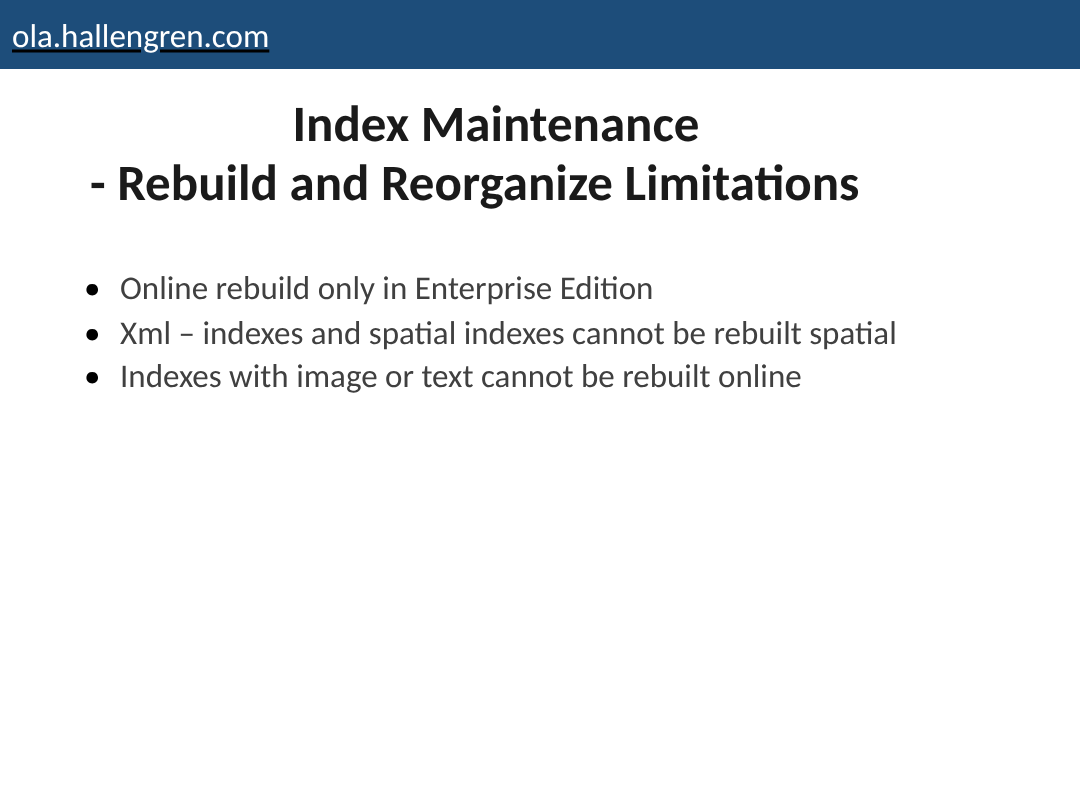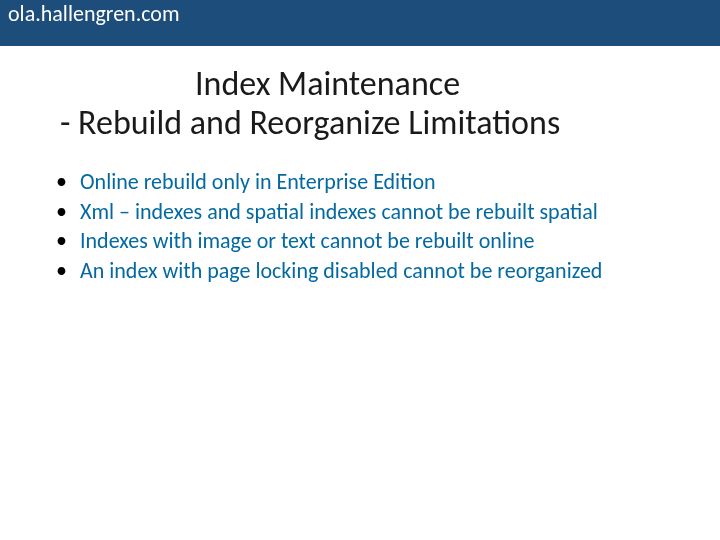--- a/index.html
+++ b/index.html
@@ -12,57 +12,58 @@
       height: 540px;
       background: #ffffff;
       font-family: Calibri, "Segoe UI", Arial, sans-serif;
       overflow: hidden;
     }
     .header-bar {
       width: 100%;
       height: 46px;
       background: #1d4d7a;
       display: flex;
-      align-items: flex-start;
+      align-items: center;
       padding-left: 8px;
+      text-decoration: underline;
     }
     .header-title {
       color: #ffffff;
       font-size: 22px;
       font-weight: 400;
       font-family: Calibri, Arial, sans-serif;
     }
     .slide-content {
       padding: 18px 40px 0 40px;
     }
     .slide-title {
       font-size: 34px;
-      font-weight: 400;
+      font-weight: 700;
       color: #1a1a1a;
       line-height: 1.15;
       margin-left: 20px;
-      margin-bottom: 26px;
+      margin-bottom: 36px;
     }
     .slide-title .line1 {
       display: block;
       margin-left: 135px;
     }
     .slide-title .line2 {
       display: block;
     }
     .bullet-list {
       list-style: none;
       padding-left: 10px;
     }
     .bullet-list li {
       position: relative;
       padding-left: 30px;
       font-size: 22px;
       line-height: 1.25;
-      color: #0369a1;
+      color: #404040;
       margin-bottom: 2px;
     }
     .bullet-list li::before {
       content: "•";
       position: absolute;
       left: 6px;
       top: 0;
       font-size: 22px;
       color: #000;
     }
@@ -76,15 +77,14 @@
 
 <div class="slide-content">
   <h1 class="slide-title">
     <span class="line1">Index Maintenance</span>
     <span class="line2">- Rebuild and Reorganize Limitations</span>
   </h1>
   <ul class="bullet-list">
     <li>Online rebuild only in Enterprise Edition</li>
     <li>Xml – indexes and spatial indexes cannot be rebuilt spatial</li>
     <li>Indexes with image or text cannot be rebuilt online</li>
-    <li>An index with page locking disabled cannot be reorganized</li>
   </ul>
 </div>
 
 </body></html>

